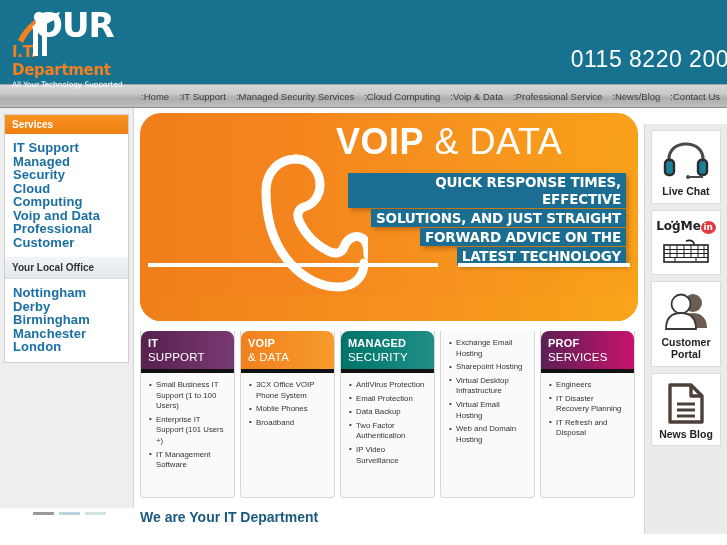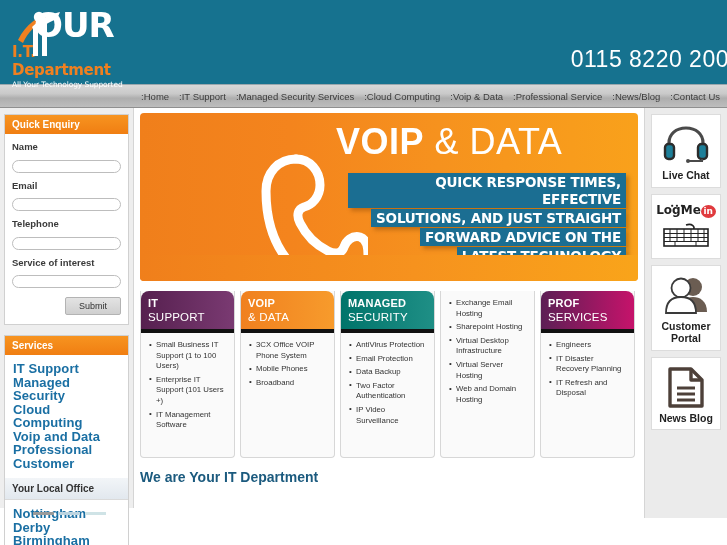--- a/index.html
+++ b/index.html
@@ -107,22 +107,22 @@
     letter-spacing: 0.1px; cursor: pointer;
   }
   #mini-bars { position: absolute; left: 33px; top: 404px; display:flex; gap:5px; }
   .mini-bar { width: 21px; height: 3px; }
 
   
   #center-col {
     position: absolute; left: 140px; top: 0; width: 498px;
   }
   #banner {
-    position: relative; height: 168px; margin-top: 5px;
-    border-radius: 4px; overflow: hidden;
+    position: relative; height: 208px; margin-top: 5px;
+    border-radius: 21px; overflow: hidden;
     background: linear-gradient(to right,#f07f1b 0%,#f4841d 30%,#f6921e 60%,#f9a11b 100%);
   }
   #banner-phone-icon {
     position: absolute; left: 38px; top: 22px; width: 190px; height: 160px;
   }
   #banner-title {
     position: absolute; left: 196px; top: 8px;
     font-size: 36px; color: #ffffff; letter-spacing: 0.5px;
     font-family: "Liberation Sans", sans-serif; white-space: nowrap;
   }
@@ -173,21 +173,21 @@
   }
 
   #bottom-heading {
     margin-top: 11px;
     font-size: 14px; font-weight: bold; color: #1b5a7e;
     font-family: "Liberation Sans", sans-serif;
   }
 
   
   #right-col {
-    position: absolute; left: 644px; top: 0; width: 83px;
+    position: absolute; left: 644px; top: 16px; width: 83px;
     height: 410px; background: #ebebeb;
     border-left: 1px solid #d5d5d5;
   }
   .tile {
     width: 70px; margin: 6px auto 0 auto;
     background: #ffffff; border: 1px solid #dcdcdc;
     text-align: center; padding: 6px 2px 5px 2px;
   }
   .tile-label {
     font-size: 10.5px; font-weight: bold; color: #222;
@@ -223,34 +223,20 @@
   <span class="nav-item">:Voip &amp; Data</span>
   <span class="nav-item">:Professional Service</span>
   <span class="nav-item">:News/Blog</span>
   <span class="nav-item">:Contact Us</span>
 </div>
 
 <div id="page">
 
   <div id="left-col">
 
-    <div class="panel">
-      <div class="panel-head-orange">Quick Enquiry</div>
-      <div class="panel-body">
-        <div class="field-label">Name</div>
-        <input class="field-input" placeholder="" style="">
-        <div class="field-label">Email</div>
-        <input class="field-input" placeholder="" style="">
-        <div class="field-label">Telephone</div>
-        <input class="field-input" placeholder="" style="">
-        <div class="field-label">Service of interest</div>
-        <input class="field-input" placeholder="" style="">
-        <button id="submit-button">Submit</button>
-      </div>
-    </div>
 
     <div class="panel">
       <div class="panel-head-orange">Services</div>
       <div class="link-list">
         <a class="side-link">IT Support</a>
         <a class="side-link">Managed Security</a>
         <a class="side-link">Cloud Computing</a>
         <a class="side-link">Voip and Data</a>
         <a class="side-link">Professional Customer</a>
       </div>
@@ -333,21 +319,21 @@
           <li>Two Factor Authentication</li>
           <li>IP Video Surveillance</li>
         </ul>
       </div>
 
       <div class="card">
         <ul>
           <li>Exchange Email Hosting</li>
           <li>Sharepoint Hosting</li>
           <li>Virtual Desktop Infrastructure</li>
-          <li>Virtual Server Hosting</li>
+          <li>Virtual Email Hosting</li>
           <li>Web and Domain Hosting</li>
         </ul>
       </div>
 
       <div class="card">
         <div class="card-head" style="background:linear-gradient(to right,#5c1f55,#c6136b)">
           <div class="l1">PROF</div>
           <div class="l2">SERVICES</div>
         </div>
         <ul>

